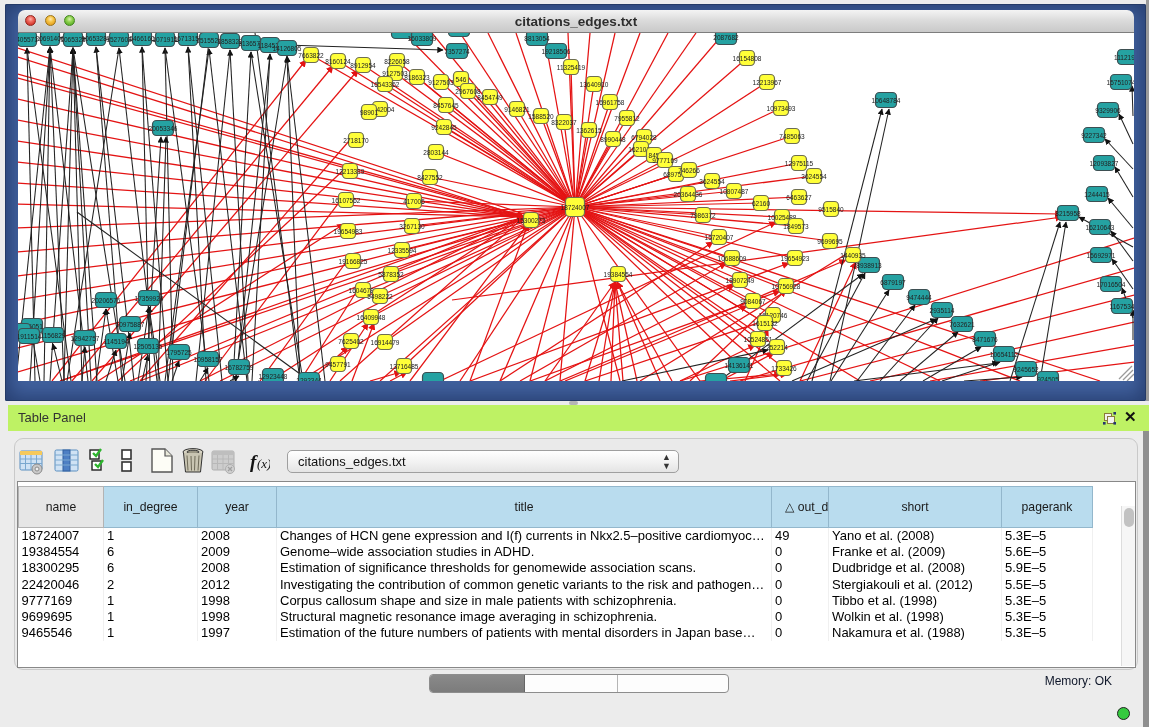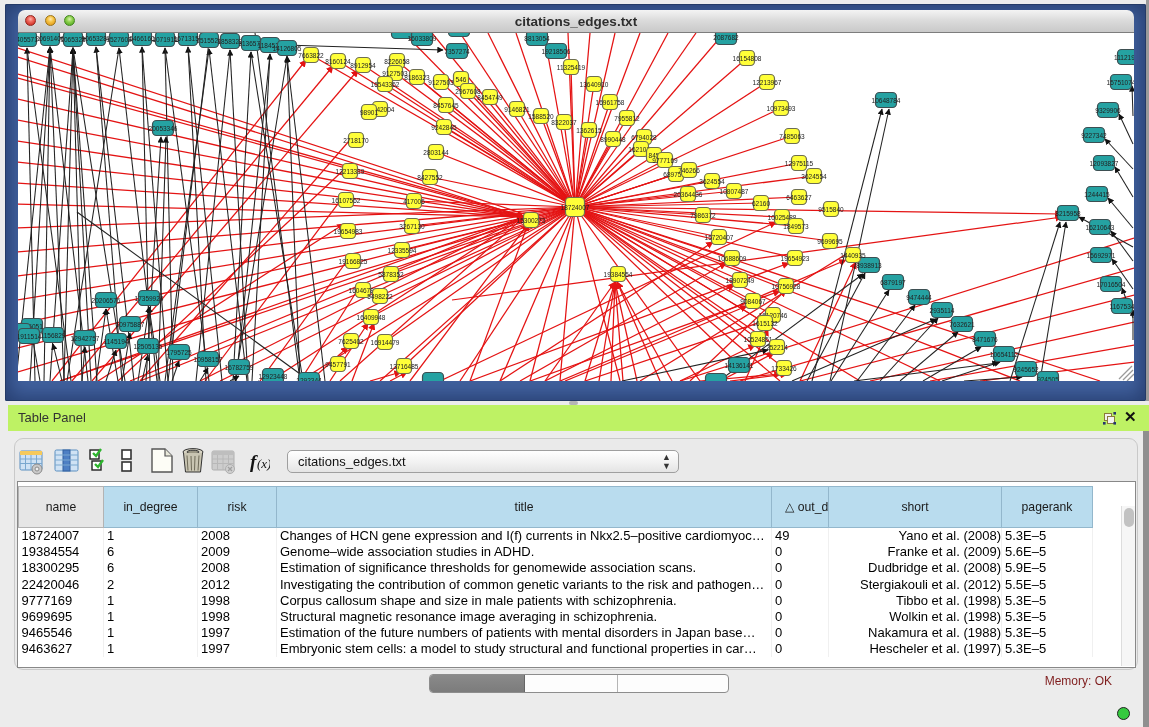--- a/index.html
+++ b/index.html
@@ -18,28 +18,28 @@
 .container{position:absolute;left:14px;top:438px;width:1124px;height:232px;background:#eaeaea;border:1px solid #c9c9c9;border-radius:9px}
 .combo{position:absolute;left:287px;top:450px;width:392px;height:23px;background:linear-gradient(180deg,#ffffff,#f0f0f0 60%,#e4e4e4);border:1px solid #9f9f9f;border-radius:5px;font-size:13px;color:#111;line-height:21px;padding-left:10px}
 .combo .ar{position:absolute;right:7px;top:2px;font-size:9px;color:#333;line-height:9px;text-align:center}
 .toolbar{position:absolute;left:0;top:433px;width:1143px;height:50px}
 .twrap{position:absolute;left:17px;top:481px;width:1119px;height:187px;background:#fff;border:1px solid #888}
 table{border-collapse:collapse;table-layout:fixed;width:1075px;font-size:13px;margin-top:4px}
 th{background:#b9dcee;border:1px solid #93b7cc;font-weight:normal;height:18px;font-size:12.2px;color:#1a1a1a;padding:13px;overflow:hidden;white-space:nowrap}
 th.c1{background:#e6e6e6;border-color:#b3b3b3}
 td{height:16.2px;padding:0 0 0 3px;overflow:hidden;white-space:nowrap;color:#000;border-right:1px solid #f0f0f0}
 .c1{width:85px}.c2{width:94px}.c3{width:79px}.c4{width:495px}.c5{width:57px}.c6{width:173px}.c7{width:91px}
-td.c6{text-align:right}
+td.c6{text-align:left}
 .sb{position:absolute;left:1103px;top:24px;width:14px;height:160px;background:#f6f6f6;border-left:1px solid #ddd}
 .sb .th{position:absolute;left:2px;top:2px;width:10px;height:19px;border-radius:5px;background:#c2c2c2}
 .tabs{position:absolute;left:429px;top:674px;height:19px;display:flex;border:1px solid #8d8d8d;border-radius:4px;overflow:hidden;background:#fdfdfd;font-size:13px;line-height:17px}
 .tabs .seg{padding:16px 14px;color:#1a1a1a;border-right:1px solid #b5b5b5}
 .tabs .seg.sel{background:linear-gradient(180deg,#8a8a8a,#6f6f6f);color:#f3f3f3;border-right:1px solid #666}
 .tabs .seg:last-child{border-right:none}
-.mem{position:absolute;top:674px;right:37px;font-size:12px;color:#7f1d1d}
+.mem{position:absolute;top:674px;right:37px;font-size:12px;color:#0f172a}
 .dot{position:absolute;left:1117px;top:707px;width:13px;height:13px;border-radius:50%;background:#35c93f;border:1.5px solid #222}
 .grip{position:absolute;left:569px;top:401px;width:9px;height:4px;background:#b5b5b5;border-radius:2px}
 </style></head><body>
 <div class="rightstrip"></div>
 <div style="position:absolute;left:1143px;top:431px;width:6px;height:296px;background:#8f8f8f"></div>
 <div class="frame"></div>
 <div class="titlebar">
     <div class="title">citations_edges.txt</div>
 <div class="tl r"></div>
     <div class="tl y"></div>
@@ -651,21 +651,21 @@
         </g>
 </g>
     </svg></div>
 <div class="combo">citations_edges.txt<div class="ar">▲<br>▼</div></div>
 <div class="twrap">
 <table>
 <tbody>
         <tr>
           <th class="c1">name</th>
           <th class="c2">in_degree</th>
-          <th class="c3">risk</th>
+          <th class="c3">year</th>
           <th class="c4">title</th>
           <th class="c5">△ out_de…</th>
           <th class="c6">short</th>
           <th class="c7">pagerank</th>
         </tr>
 <tr>
           <td class="c1">18724007</td>
           <td class="c2">1</td>
           <td class="c3">2008</td>
           <td class="c4">Changes of HCN gene expression and I(f) currents in Nkx2.5–positive cardiomyoc…</td>
@@ -720,29 +720,20 @@
         </tr>
         <tr>
           <td class="c1">9465546</td>
           <td class="c2">1</td>
           <td class="c3">1997</td>
           <td class="c4">Estimation of the future numbers of patients with mental disorders in Japan base…</td>
           <td class="c5">0</td>
           <td class="c6">Nakamura et al. (1988)</td>
           <td class="c7">5.3E–5</td>
         </tr>
-        <tr>
-          <td class="c1">9463627</td>
-          <td class="c2">1</td>
-          <td class="c3">1997</td>
-          <td class="c4">Embryonic stem cells: a model to study structural and functional properties in car…</td>
-          <td class="c5">0</td>
-          <td class="c6">Hescheler et al. (1997)</td>
-          <td class="c7">5.3E–5</td>
-        </tr>
 </tbody>
     </table>
 <div class="sb">
       <div class="th"></div>
     </div>
 </div>
 <div class="tabs">
     <div class="seg sel">Node Table</div>
     <div class="seg">Edge Table</div>
     <div class="seg">Network Edge</div>

